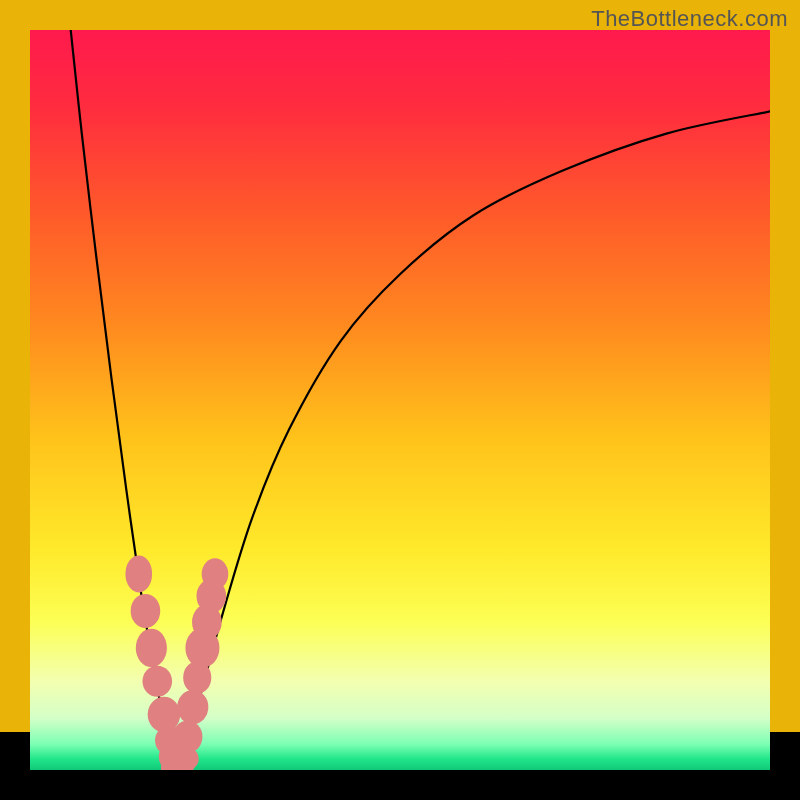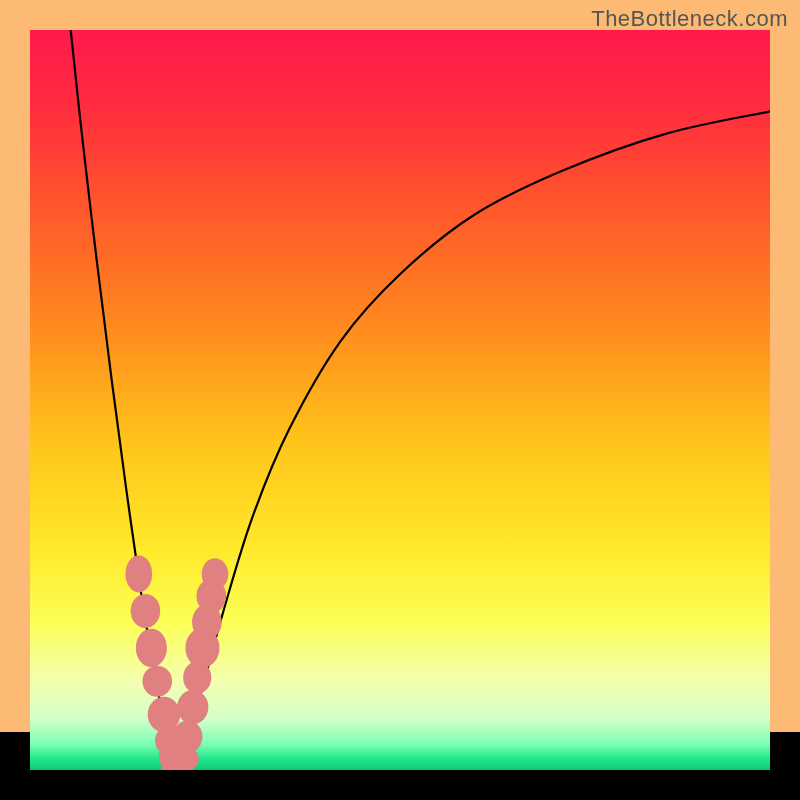--- a/index.html
+++ b/index.html
@@ -8,21 +8,21 @@
     width: 800px;
     height: 800px;
     overflow: hidden;
     background: #000;
     font-family: Arial, Helvetica, sans-serif;
   }
   .frame {
     position: absolute;
     left: 0; top: 0;
     width: 800px; height: 732px;
-    background: #fdba74;
+    background: #eab308;
   }
   .plot {
     position: absolute;
     left: 30px;
     top: 30px;
     width: 740px;
     height: 740px;
     overflow: hidden;
   }
   .watermark {

